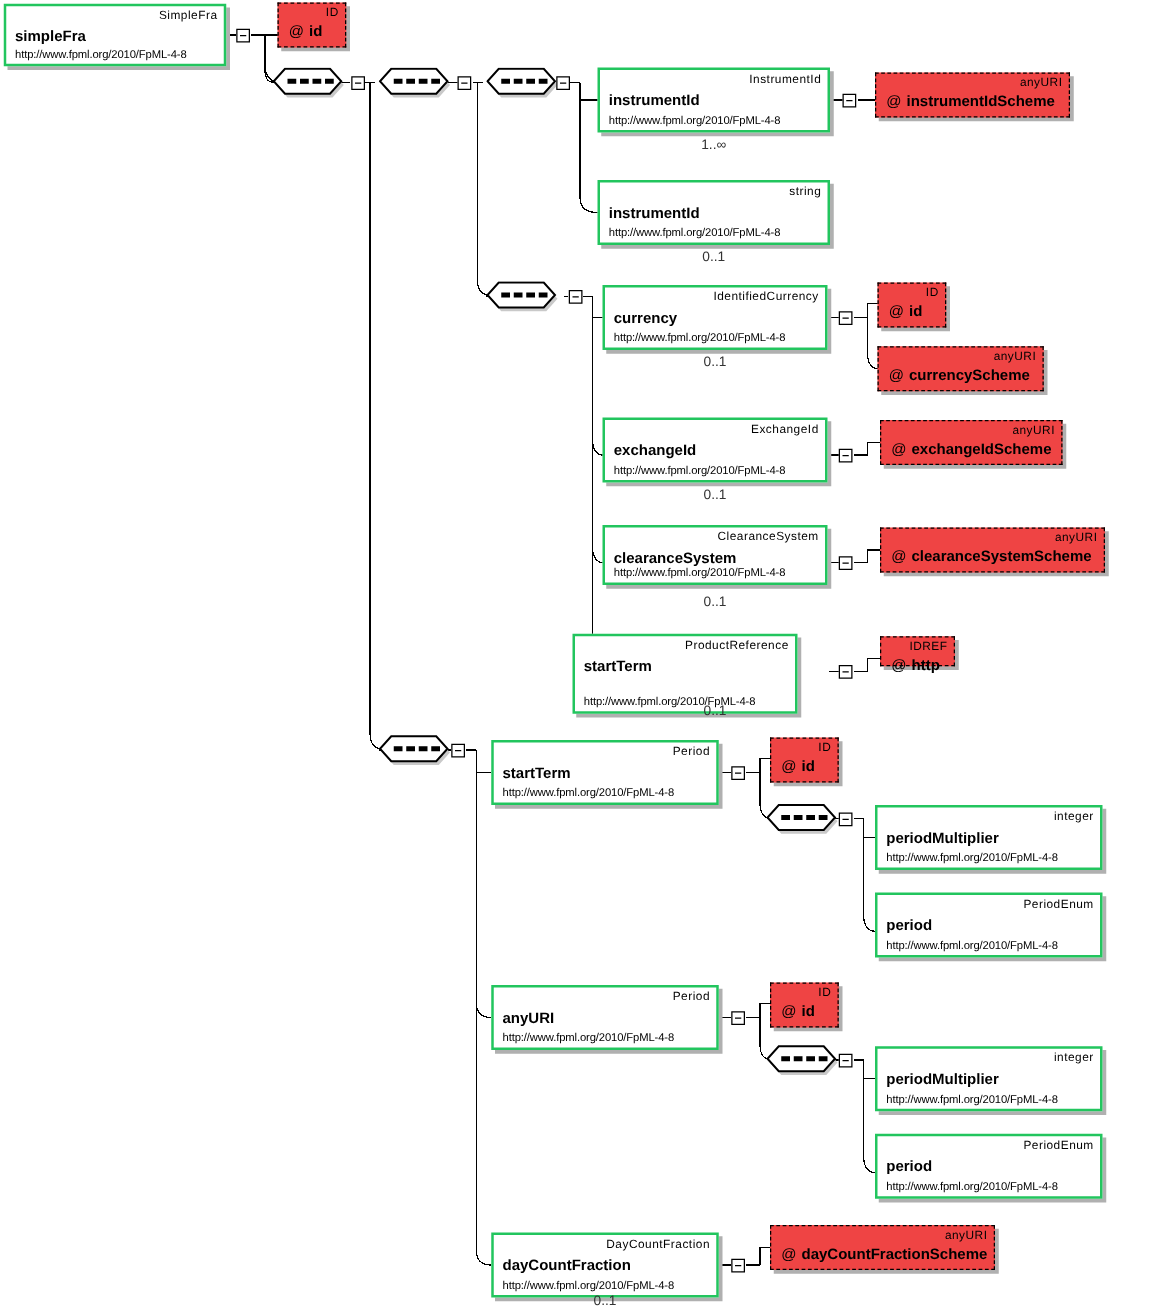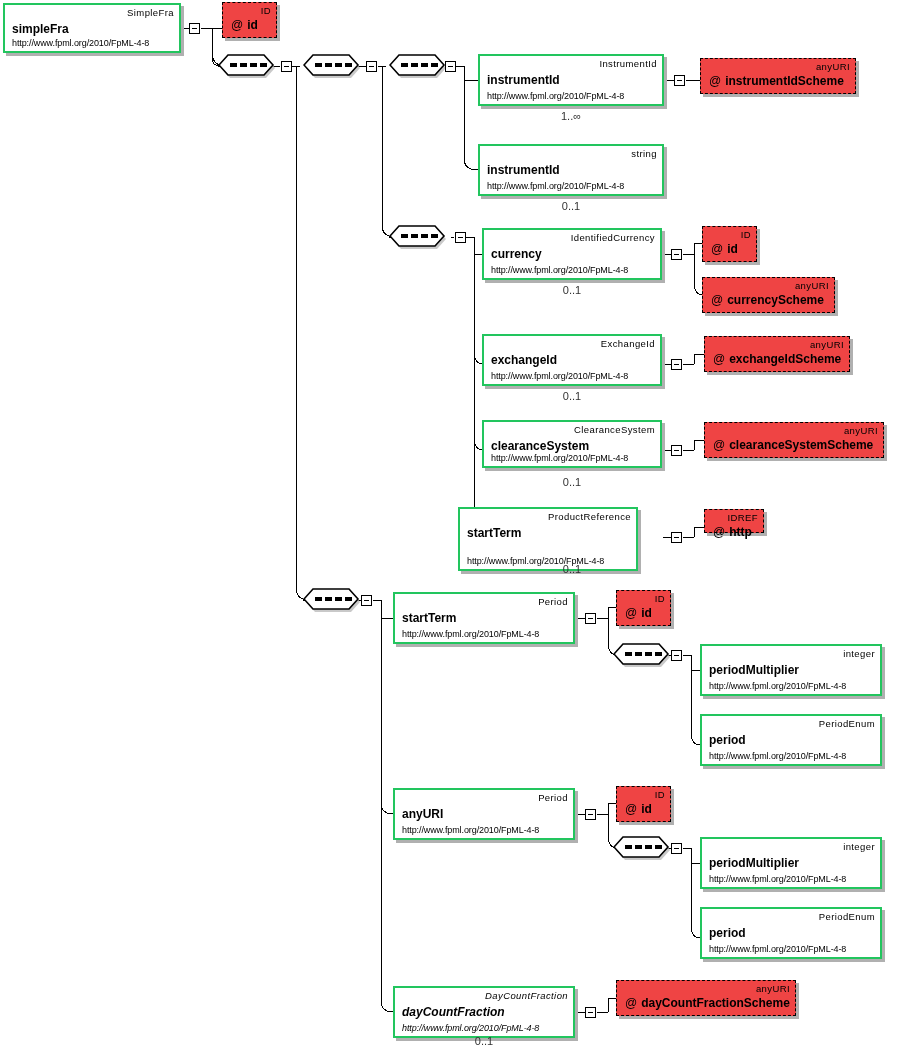--- a/index.html
+++ b/index.html
@@ -393,21 +393,21 @@
     <span class="nm">periodMultiplier</span>
     <span class="ns">http://www.fpml.org/2010/FpML-4-8</span>
   </div>
 
   <div class="node element" style="left:700px;top:907px;width:182px;height:52px;">
     <span class="type">PeriodEnum</span>
     <span class="nm">period</span>
     <span class="ns">http://www.fpml.org/2010/FpML-4-8</span>
   </div>
 
-  <div class="node element" style="left:393px;top:986px;width:182px;height:52px;font-style:italic;">
+  <div class="node element" style="left:393px;top:986px;width:182px;height:52px;">
     <span class="type">DayCountFraction</span>
     <span class="nm">dayCountFraction</span>
     <span class="ns">http://www.fpml.org/2010/FpML-4-8</span>
   </div>
   <div class="card" style="left:393px;top:1035px;width:182px;">0..1</div>
   <div class="plusbox" style="left:585px;top:1007px;"></div>
 
   <div class="node attribute" style="left:616px;top:980px;width:180px;height:36px;">
     <span class="type">anyURI</span>
     <span class="attrline">

